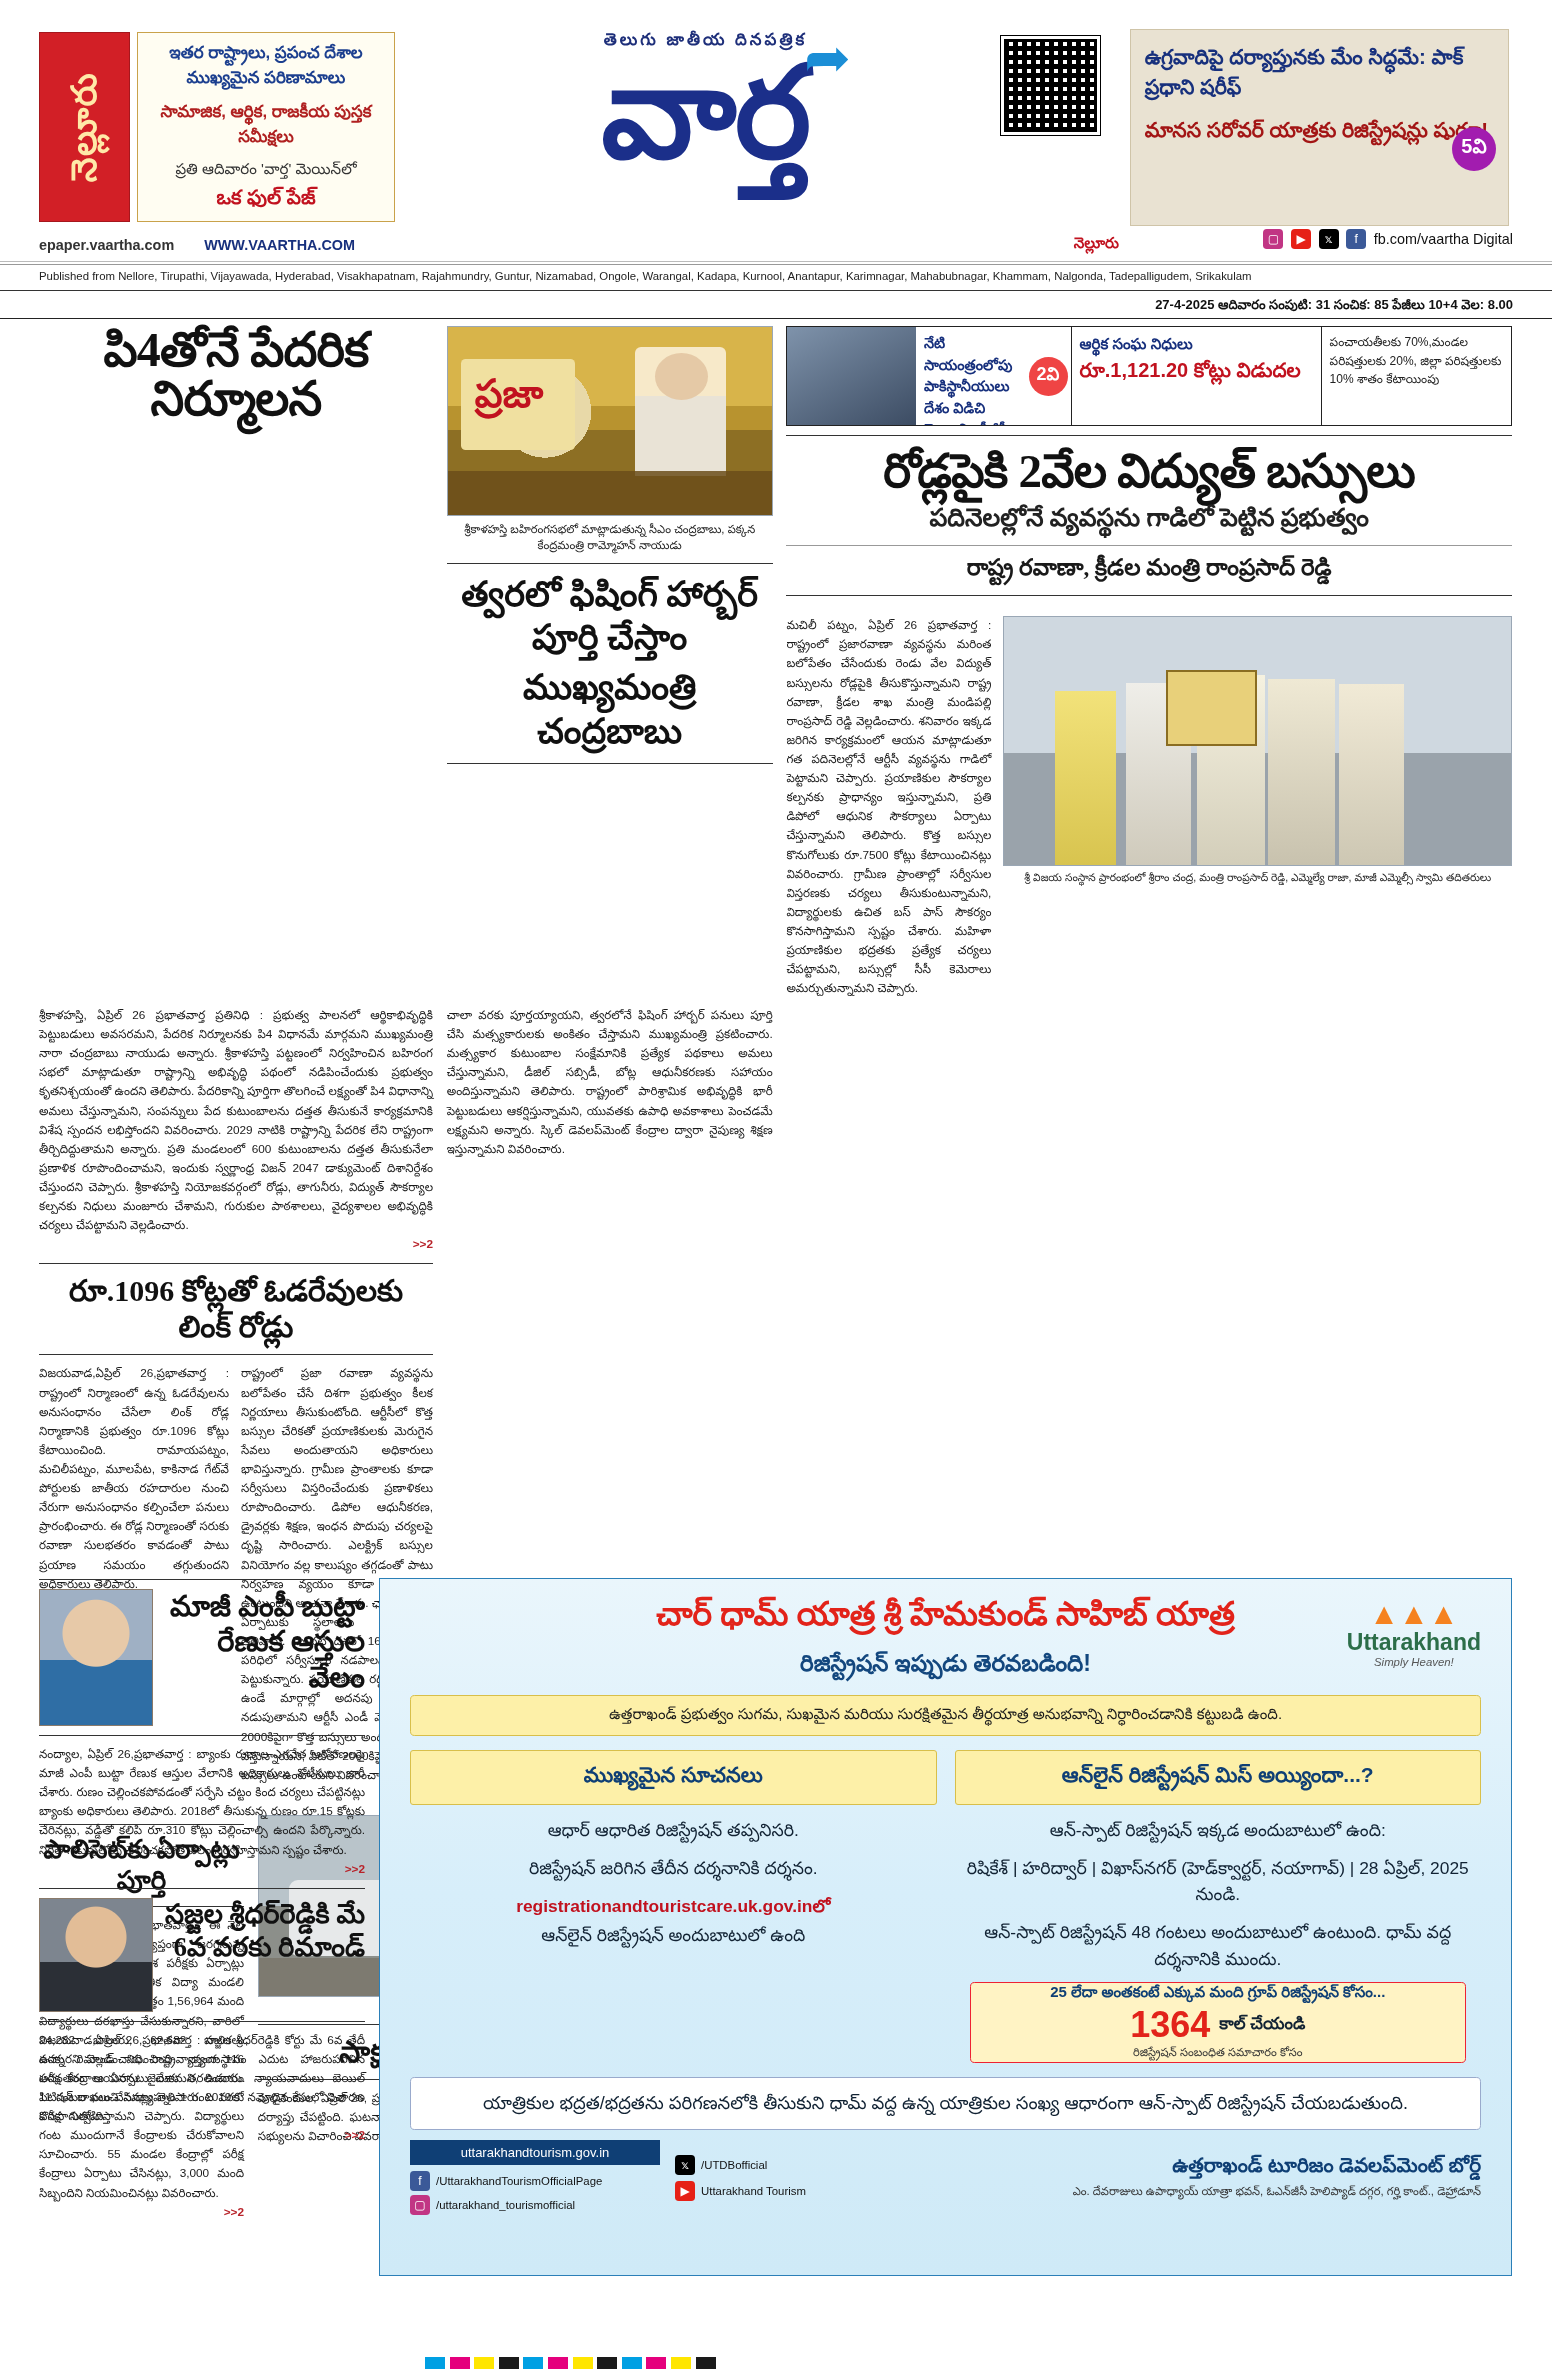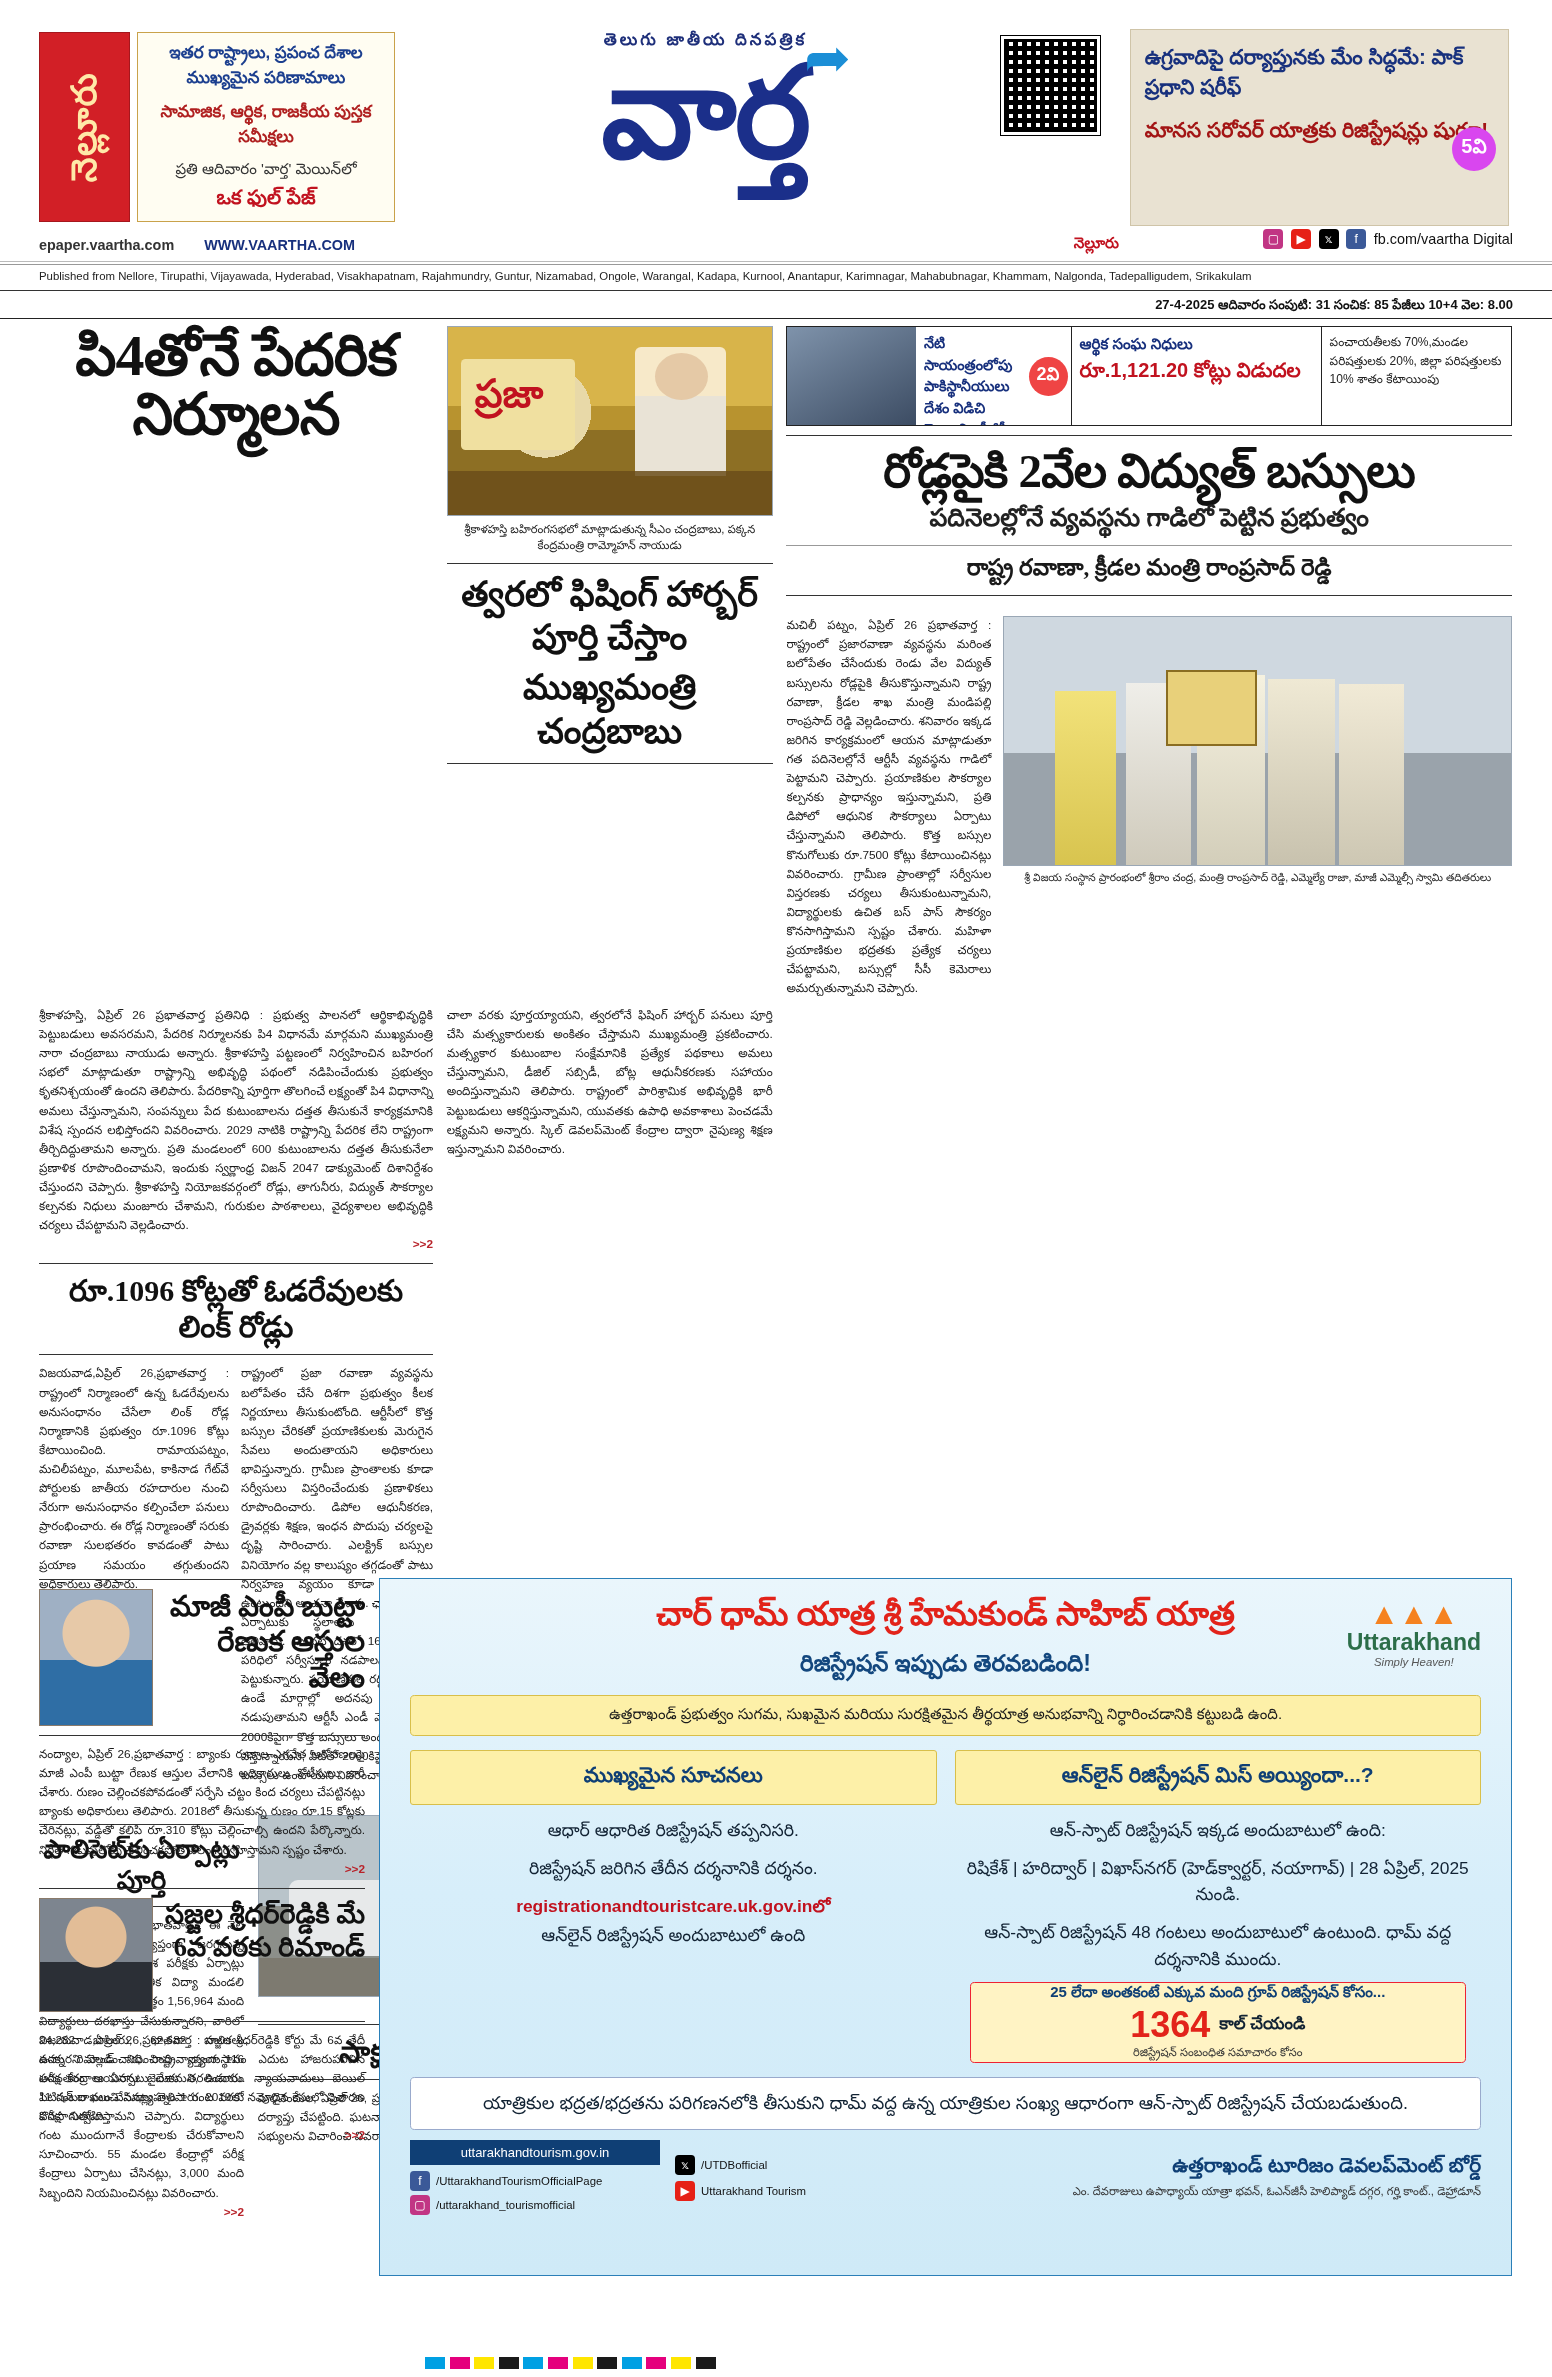--- a/index.html
+++ b/index.html
@@ -56,21 +56,21 @@
     border:3px solid #fff; outline:1.5px solid #000;
   }
   .mh-right {
     position:absolute; left:1130px; top:29px; width:379px; height:197px;
     background:#e9e2d2; border:0.8px solid #cfc4a8; padding:12px 13.7px;
   }
   .mh-right .r1 { font-size:20.5px; color:#17307d; font-weight:bold; line-height:1.45; }
   .mh-right .r2 { font-size:20.5px; color:#a31515; font-weight:bold; line-height:1.45; margin-top:13.7px; }
   .circ5 {
     position:absolute; right:12px; top:97px; width:44px; height:44px; border-radius:50%;
-    background:#d946ef; color:#fff; font-size:20px; font-weight:bold;
+    background:#a21caf; color:#fff; font-size:20px; font-weight:bold;
     display:flex; align-items:center; justify-content:center;
   }
   .mh-bar {
     position:absolute; left:0; top:228px; width:1552px; height:33px;
     display:flex; align-items:center; padding:0 39px; font-size:14.4px; color:#17307d;
   }
   .mh-bar .epaper { font-weight:bold; color:#333; }
   .mh-bar .www { margin-left:30px; font-weight:bold; color:#17307d; }
   .mh-bar .city { margin-left:auto; margin-right:394px; font-size:15px; color:#c1121f; font-weight:bold;}
   .socials { position:absolute; right:39px; top:229px; display:flex; align-items:center; gap:7.6px; font-size:14.4px; }
@@ -89,21 +89,21 @@
     border-bottom:1.5px solid #222;
     font-weight:bold;
   }
 
   
   .content { position:absolute; left:39px; top:326px; width:1473px; }
 
   .hl-row { display:flex; gap:13.7px; }
   .col-lead { width:394px; }
   .lead-title {
-    font-size:58px; line-height:1.02; color:#111; font-weight:bold;
+    font-size:48px; line-height:1.02; color:#111; font-weight:bold;
     font-family:"Liberation Serif", serif; text-align:center; letter-spacing:-0.8px;
   }
 
   .photo {
     background:linear-gradient(160deg,#b9c6d6,#8fa3bb 40%,#6f8298);
     position:relative; overflow:hidden; border:0.8px solid #9aa7b5;
   }
   .photo .stage { position:absolute; inset:0; }
   .cap { font-size:11.4px; line-height:1.45; color:#222; text-align:center; margin-top:4.6px; }
 

